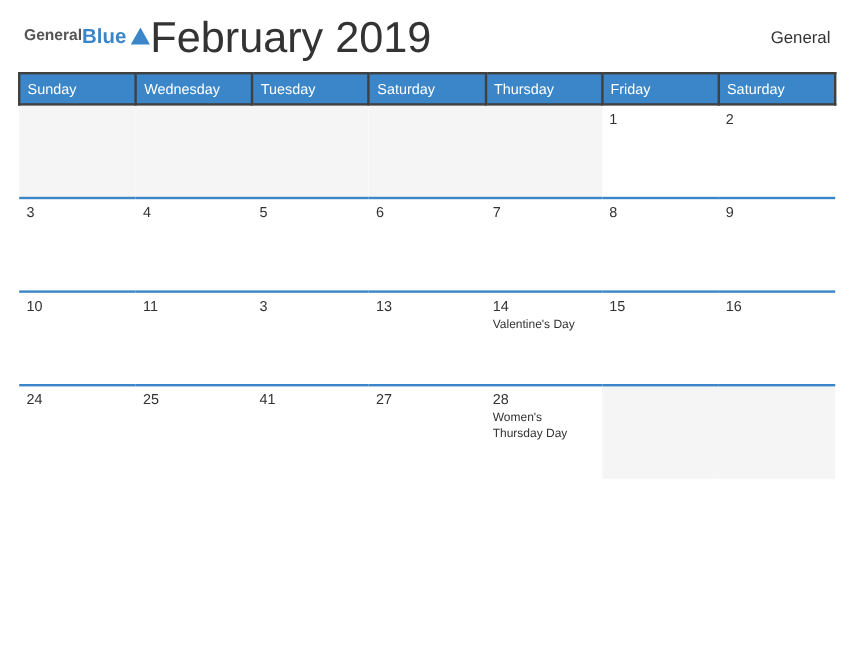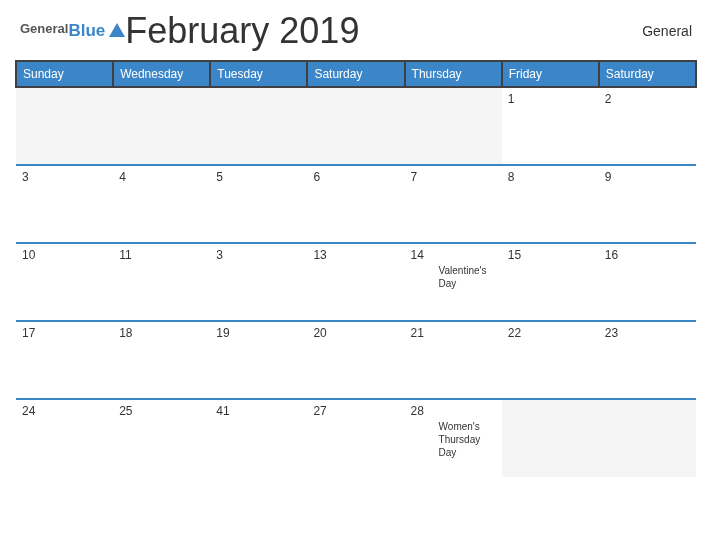--- a/index.html
+++ b/index.html
@@ -91,21 +91,20 @@
       font-size: 12px;
       color: #333;
       display: block;
     }
     .event-text {
       font-size: 10px;
       color: #333;
       margin-top: 2px;
       display: block;
       line-height: 1.3;
-      margin-left: 28px;
     }
     .last-row td {
       height: 90px;
     }
   </style>
 </head>
 <body>
 
 <div class="page">
   <div class="header">
@@ -188,43 +187,20 @@
             <span class="day-number">14</span>
             <span class="event-text">Valentine's Day</span>
           </td>
           <td>
             <span class="day-number">15</span>
           </td>
           <td>
             <span class="day-number">16</span>
           </td>
         </tr>
-        <tr>
-          <td>
-            <span class="day-number">17</span>
-          </td>
-          <td>
-            <span class="day-number">18</span>
-          </td>
-          <td>
-            <span class="day-number">19</span>
-          </td>
-          <td>
-            <span class="day-number">20</span>
-          </td>
-          <td>
-            <span class="day-number">21</span>
-          </td>
-          <td>
-            <span class="day-number">22</span>
-          </td>
-          <td>
-            <span class="day-number">23</span>
-          </td>
-        </tr>
         <tr class="last-row">
           <td>
             <span class="day-number">24</span>
           </td>
           <td>
             <span class="day-number">25</span>
           </td>
           <td>
             <span class="day-number">41</span>
           </td>

